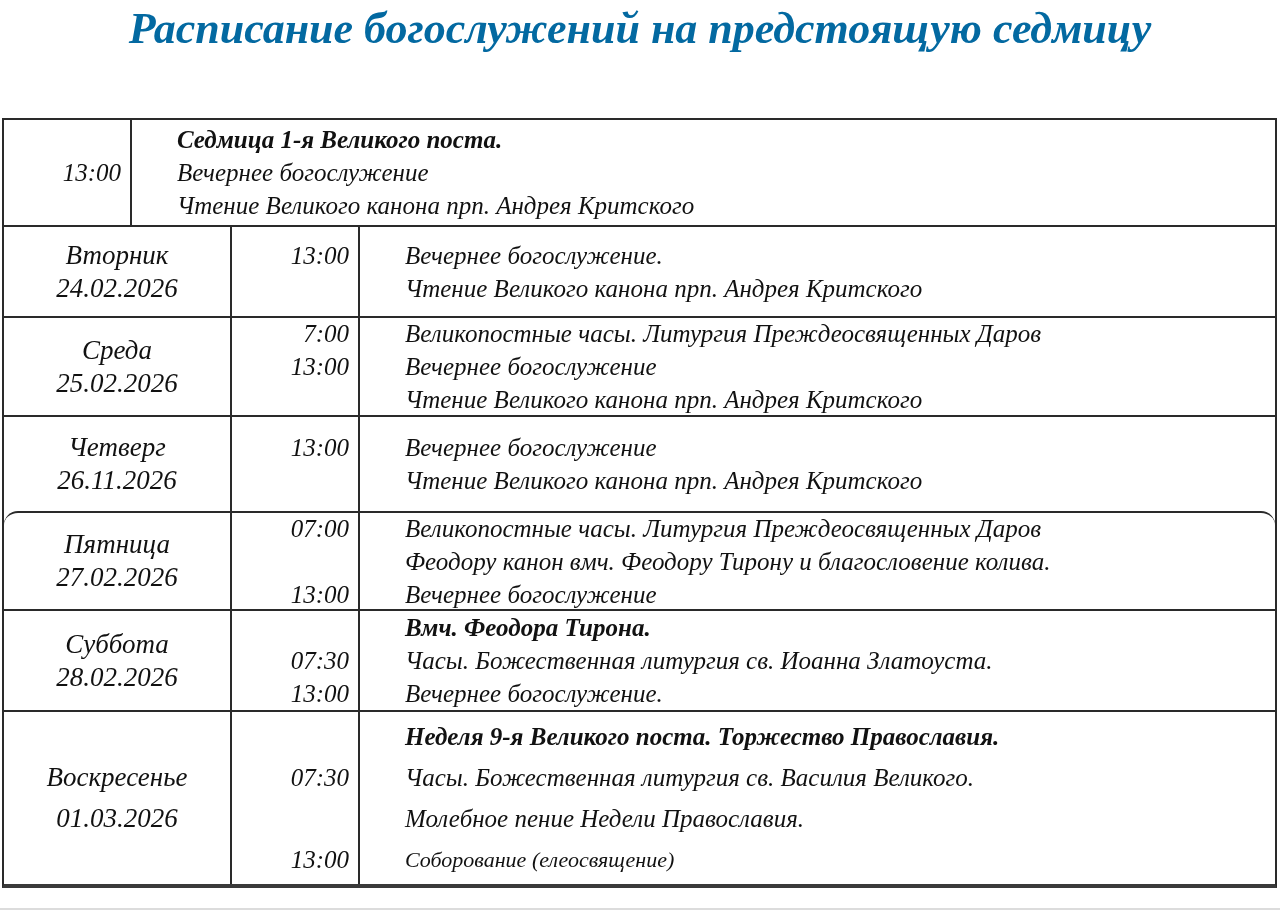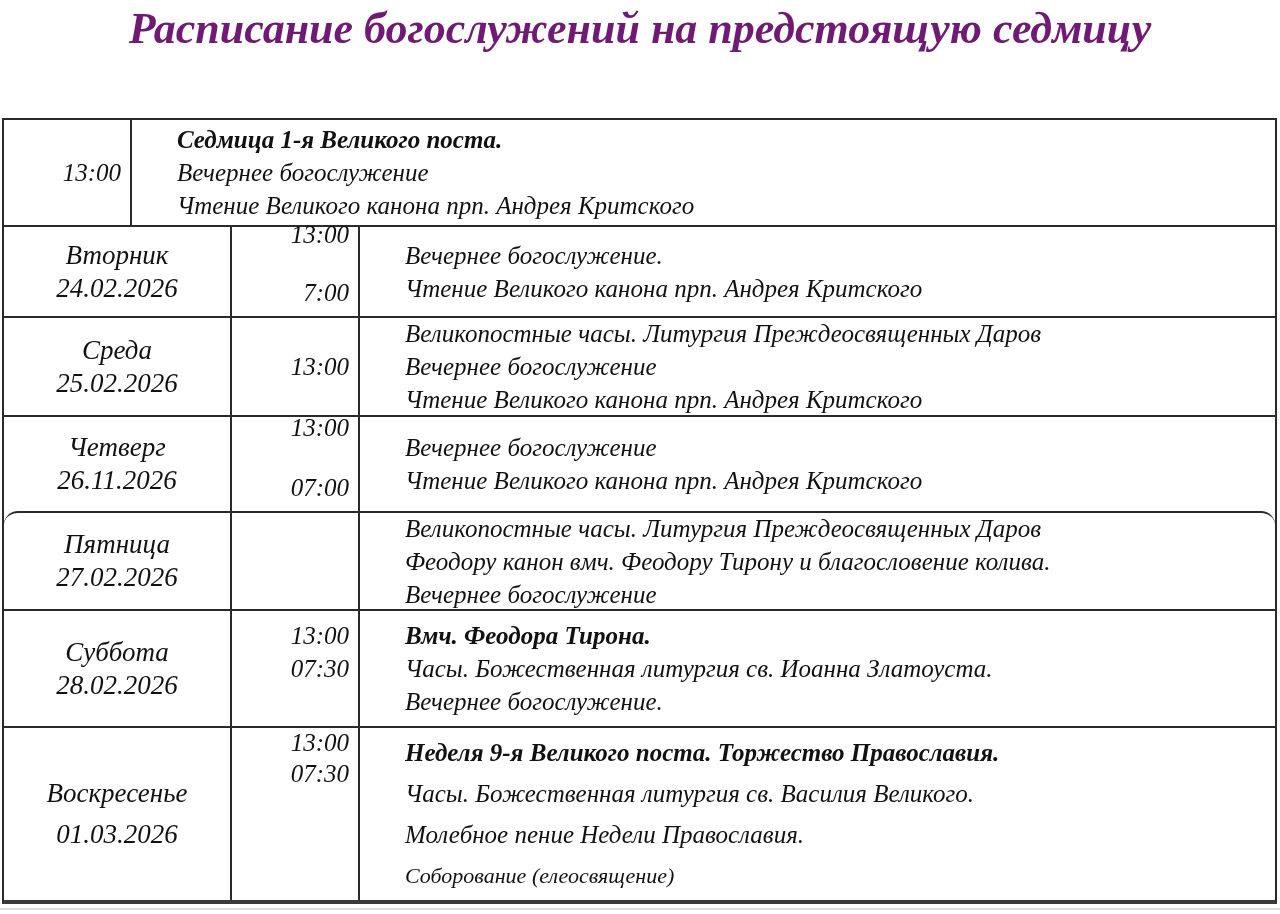--- a/index.html
+++ b/index.html
@@ -17,21 +17,21 @@
   }
   .page-title{
     position:absolute;
     top:4px;left:0;right:0;
     text-align:center;
     font-style:italic;
     font-weight:bold;
     font-size:44px;
     line-height:1.15;
     letter-spacing:0px;
-    color:#701a75;
+    color:#0369a1;
   }
   .schedule-table{
     position:absolute;
     left:2px;top:118px;
     width:1275px;
     box-sizing:border-box;
     border:2px solid var(--line);
     border-bottom:4px solid #3a3a3a;
     background:#ffffff;
   }
@@ -40,21 +40,21 @@
     box-sizing:border-box;
   }
   .schedule-row + .schedule-row{
     border-top:2px solid var(--line);
   }
   .schedule-row:nth-child(1){height:105px;}
   .schedule-row:nth-child(2){height:91px;}
   .schedule-row:nth-child(3){height:99px;}
   .schedule-row:nth-child(4){height:96px;}
   .schedule-row:nth-child(5){height:98px;border-radius:14px;}
-  .schedule-row:nth-child(6){height:117px;}
+  .schedule-row:nth-child(6){height:101px;}
   .schedule-row:nth-child(7){height:174px;}
   .cell{
     box-sizing:border-box;
     display:flex;
     flex-direction:column;
     justify-content:center;
   }
   .day-cell{
     width:228px;
     flex:0 0 228px;
@@ -65,21 +65,20 @@
     font-size:27px;
     line-height:35px;
   }
   .time-cell{
     width:128px;
     flex:0 0 128px;
     border-right:2px solid var(--line);
     text-align:right;
     font-style:italic;
     font-size:25px;
-    gap:41px;
   }
   .time-cell .line{padding-right:9px;}
   .desc-cell{
     flex:1 1 auto;
     font-style:italic;
     font-size:25px;
     padding-left:9px;
     padding-right:6px;
     overflow:hidden;
     margin-left:36px;

